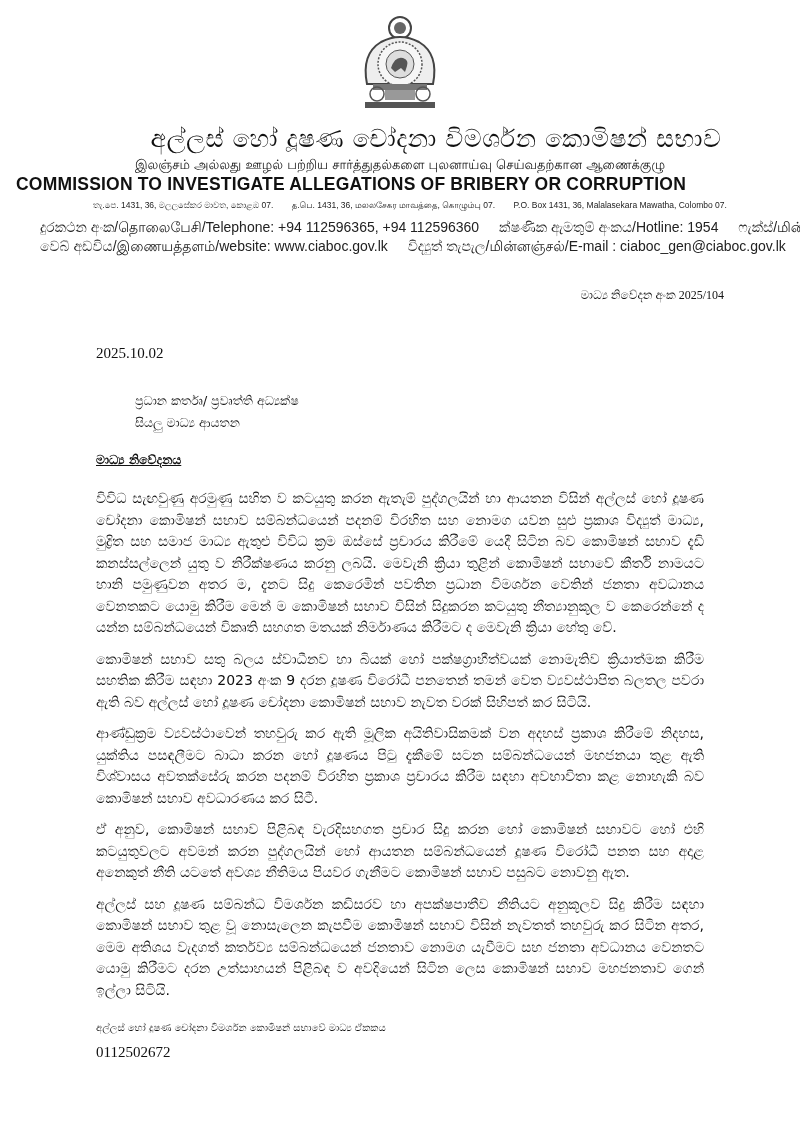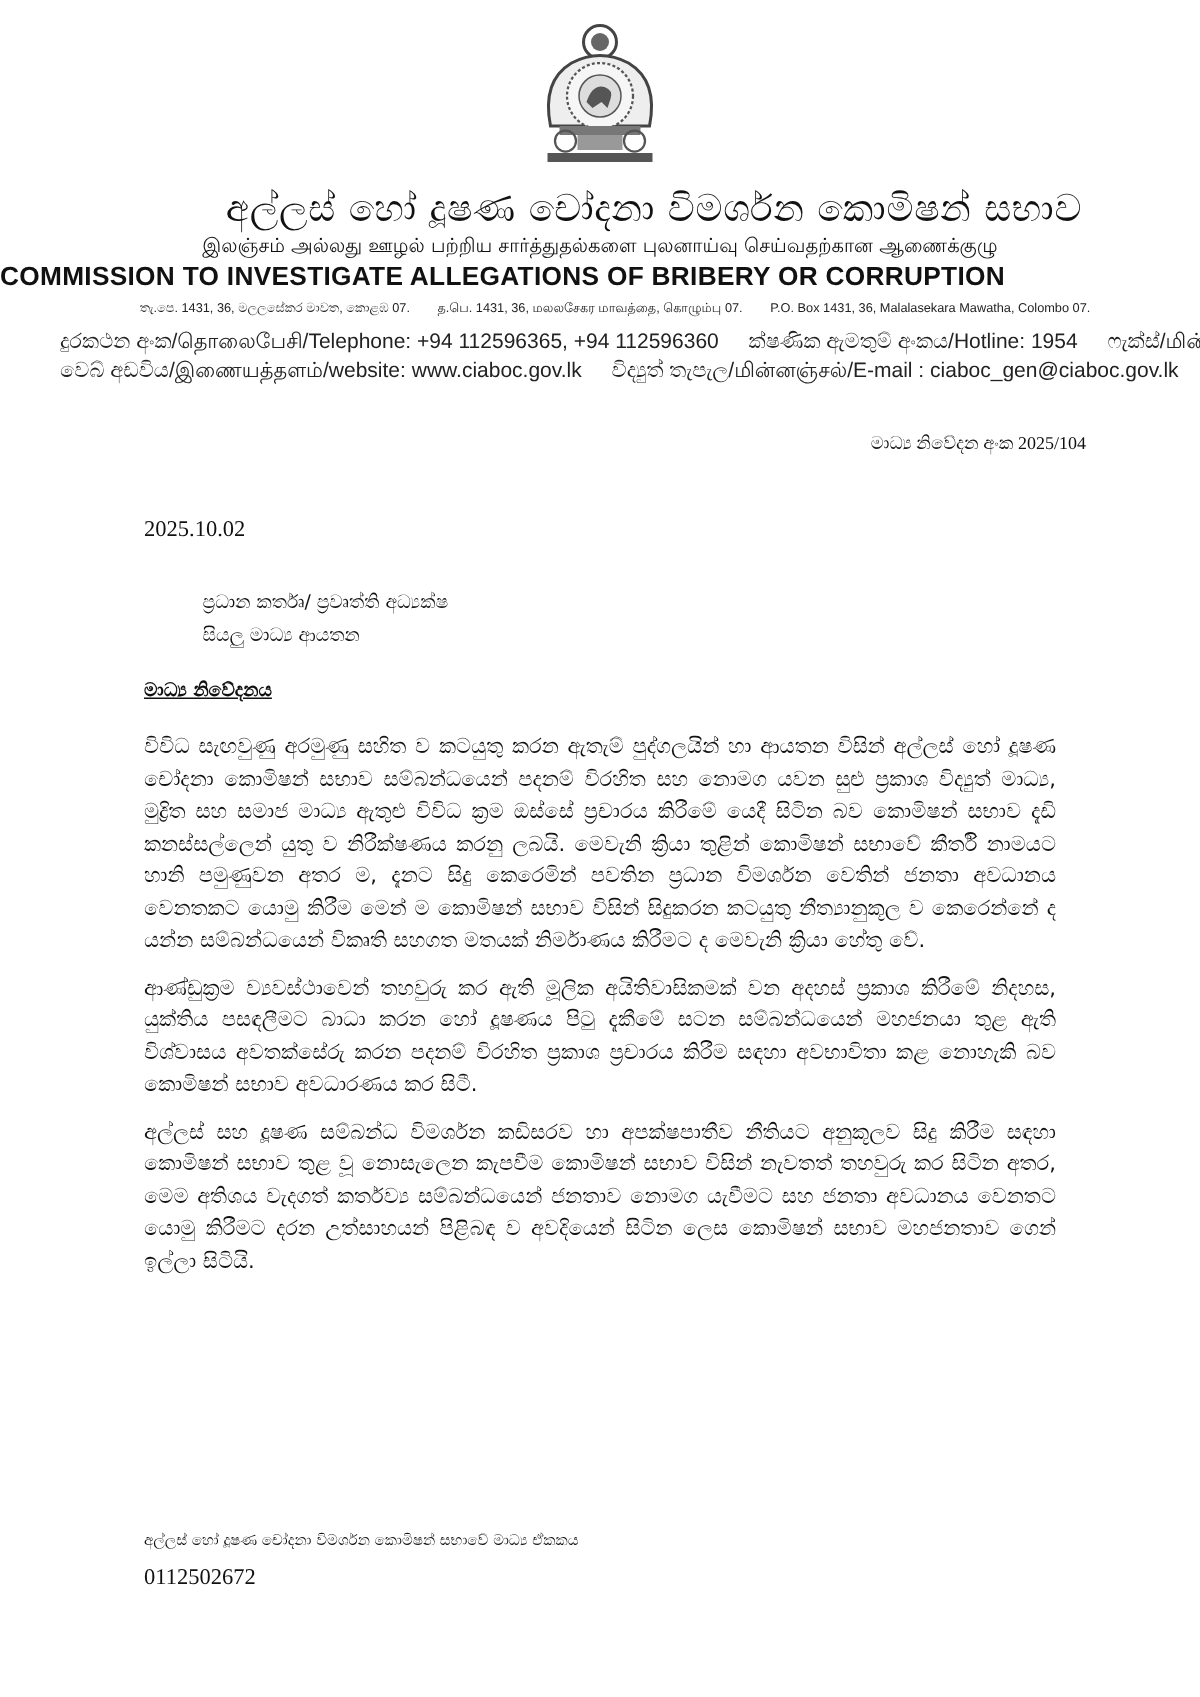--- a/index.html
+++ b/index.html
@@ -1,20 +1,20 @@
 <!DOCTYPE html>
 <html><head>
   <meta charset="utf-8">
   <style>
     html, body { margin: 0; padding: 0; background: #ffffff; }
     body { width: 800px; height: 1131px; position: relative; overflow: hidden; color: #111; font-family: "DejaVu Sans", sans-serif; }
     .emblem { position: absolute; left: 345px; top: 14px; width: 110px; height: 100px; }
     .lh-si { position: absolute; top: 124px; left: 0; width: 800px; text-align: center; font-size: 25px; letter-spacing: 0.5px; color: #111; padding-left: 36px; }
     .lh-ta { position: absolute; top: 157px; left: 0; width: 800px; text-align: center; font-size: 13px; color: #111; }
-    .lh-en { position: absolute; top: 174px; left: 0; width: 702px; text-align: left; font-family: "Liberation Sans", sans-serif; font-weight: bold; font-size: 17.5px; letter-spacing: 0.2px; color: #111; }
+    .lh-en { position: absolute; top: 174px; left: 0; width: 702px; text-align: center; font-family: "Liberation Sans", sans-serif; font-weight: bold; font-size: 17.5px; letter-spacing: 0.2px; color: #111; }
     .lh-line { position: absolute; left: 40px; width: 740px; text-align: center; font-family: "Liberation Sans", sans-serif; font-size: 14px; color: #222; white-space: nowrap; }
     .lh-line.l1 { top: 200px; font-size: 8.5px; }
     .lh-line.l2 { top: 219px; }
     .lh-line.l3 { top: 238px; }
     .lh-line .sep { margin: 0 8px; }
     .ref { position: absolute; top: 288px; right: 76px; font-family: "Liberation Serif", serif; font-size: 12px; }
     .date { position: absolute; top: 345px; left: 96px; font-family: "Liberation Serif", serif; font-size: 15px; }
     .addr { position: absolute; top: 390px; left: 103px; font-size: 12.5px; line-height: 22px; margin-left: 32px; }
     .heading { position: absolute; top: 452px; left: 96px; font-size: 12.5px; font-weight: bold; text-decoration: underline; }
     .body { position: absolute; top: 488px; left: 96px; width: 608px; font-size: 14px; line-height: 21.5px; text-align: justify; }
@@ -75,18 +75,20 @@
 
 <div class="addr">
   <div>ප්‍රධාන කර්තෘ/ ප්‍රවෘත්ති අධ්‍යක්ෂ</div>
   <div>සියලු මාධ්‍ය ආයතන</div>
 </div>
 
 <div class="heading">මාධ්‍ය නිවේදනය</div>
 
 <div class="body">
   <p>විවිධ සැඟවුණු අරමුණු සහිත ව කටයුතු කරන ඇතැම් පුද්ගලයින් හා ආයතන විසින් අල්ලස් හෝ දූෂණ චෝදනා කොමිෂන් සභාව සම්බන්ධයෙන් පදනම් විරහිත සහ නොමග යවන සුළු ප්‍රකාශ විද්‍යුත් මාධ්‍ය, මුද්‍රිත සහ සමාජ මාධ්‍ය ඇතුළු විවිධ ක්‍රම ඔස්සේ ප්‍රචාරය කිරීමේ යෙදී සිටින බව කොමිෂන් සභාව දැඩි කනස්සල්ලෙන් යුතු ව නිරීක්ෂණය කරනු ලබයි. මෙවැනි ක්‍රියා තුළින් කොමිෂන් සභාවේ කීර්ති නාමයට හානි පමුණුවන අතර ම, දැනට සිදු කෙරෙමින් පවතින ප්‍රධාන විමර්ශන වෙතින් ජනතා අවධානය වෙනතකට යොමු කිරීම මෙන් ම කොමිෂන් සභාව විසින් සිදුකරන කටයුතු නීත්‍යානුකූල ව කෙරෙන්නේ ද යන්න සම්බන්ධයෙන් විකෘති සහගත මතයක් නිර්මාණය කිරීමට ද මෙවැනි ක්‍රියා හේතු වේ.</p>
+  <p>කොමිෂන් සභාව සතු බලය ස්වාධීනව හා බියක් හෝ පක්ෂග්‍රාහීත්වයක් නොමැතිව ක්‍රියාත්මක කිරීම සහතික කිරීම සඳහා 2023 අංක 9 දරන දූෂණ විරෝධී පනතෙන් තමන් වෙත ව්‍යවස්ථාපිත බලතල පවරා ඇති බව අල්ලස් හෝ දූෂණ චෝදනා කොමිෂන් සභාව නැවත වරක් සිහිපත් කර සිටියි.</p>
   <p>ආණ්ඩුක්‍රම ව්‍යවස්ථාවෙන් තහවුරු කර ඇති මූලික අයිතිවාසිකමක් වන අදහස් ප්‍රකාශ කිරීමේ නිදහස, යුක්තිය පසඳලීමට බාධා කරන හෝ දූෂණය පිටු දැකීමේ සටන සම්බන්ධයෙන් මහජනයා තුළ ඇති විශ්වාසය අවතක්සේරු කරන පදනම් විරහිත ප්‍රකාශ ප්‍රචාරය කිරීම සඳහා අවභාවිතා කළ නොහැකි බව කොමිෂන් සභාව අවධාරණය කර සිටී.</p>
+  <p>ඒ අනුව, කොමිෂන් සභාව පිළිබඳ වැරදිසහගත ප්‍රචාර සිදු කරන හෝ කොමිෂන් සභාවට හෝ එහි කටයුතුවලට අවමන් කරන පුද්ගලයින් හෝ ආයතන සම්බන්ධයෙන් දූෂණ විරෝධී පනත සහ අදාළ අනෙකුත් නීති යටතේ අවශ්‍ය නීතිමය පියවර ගැනීමට කොමිෂන් සභාව පසුබට නොවනු ඇත.</p>
   <p>අල්ලස් සහ දූෂණ සම්බන්ධ විමර්ශන කඩිසරව හා අපක්ෂපාතීව නීතියට අනුකූලව සිදු කිරීම සඳහා කොමිෂන් සභාව තුළ වූ නොසැලෙන කැපවීම කොමිෂන් සභාව විසින් නැවතත් තහවුරු කර සිටින අතර, මෙම අතිශය වැදගත් කර්තව්‍ය සම්බන්ධයෙන් ජනතාව නොමග යැවීමට සහ ජනතා අවධානය වෙනතට යොමු කිරීමට දරන උත්සාහයන් පිළිබඳ ව අවදියෙන් සිටින ලෙස කොමිෂන් සභාව මහජනතාව ගෙන් ඉල්ලා සිටියි.</p>
 </div>
 
 <div class="sign">අල්ලස් හෝ දූෂණ චෝදනා විමර්ශන කොමිෂන් සභාවේ මාධ්‍ය ඒකකය</div>
 <div class="phone">0112502672</div>
 
 </body></html>

